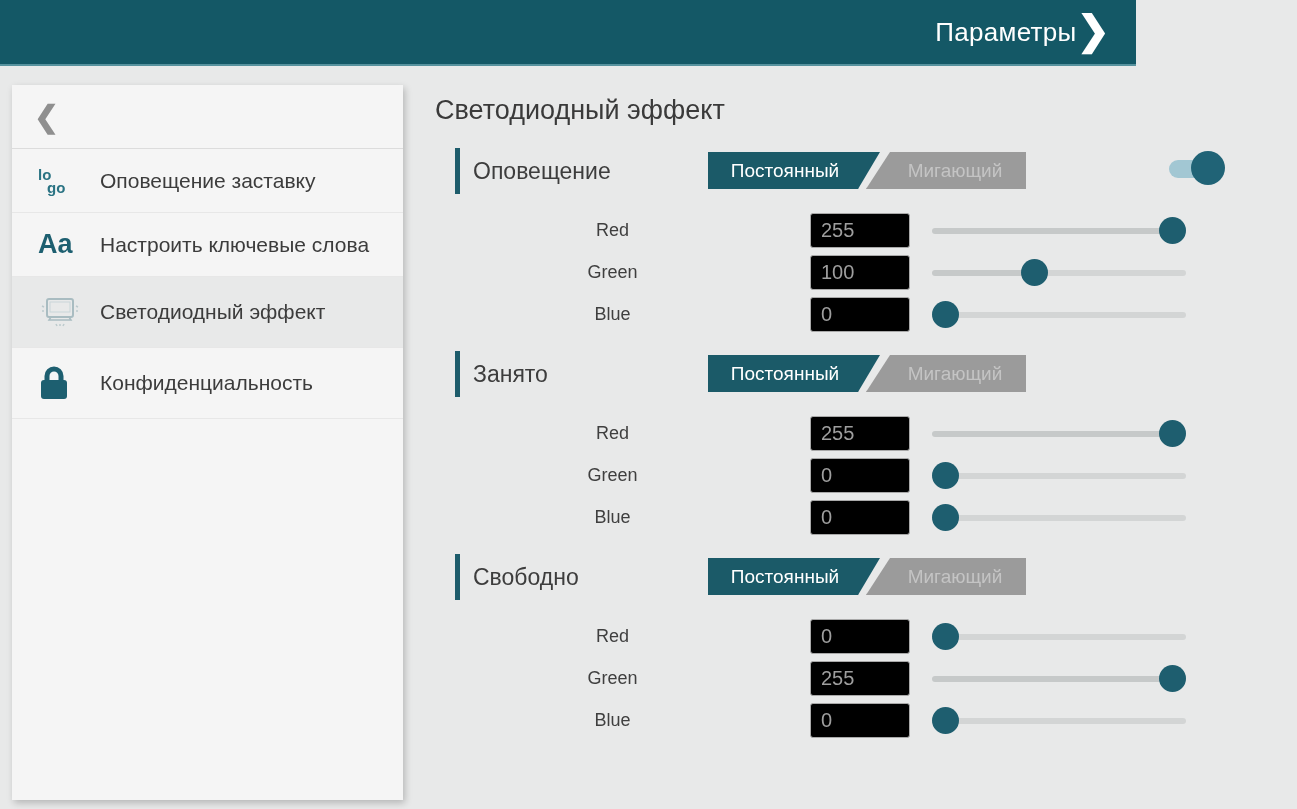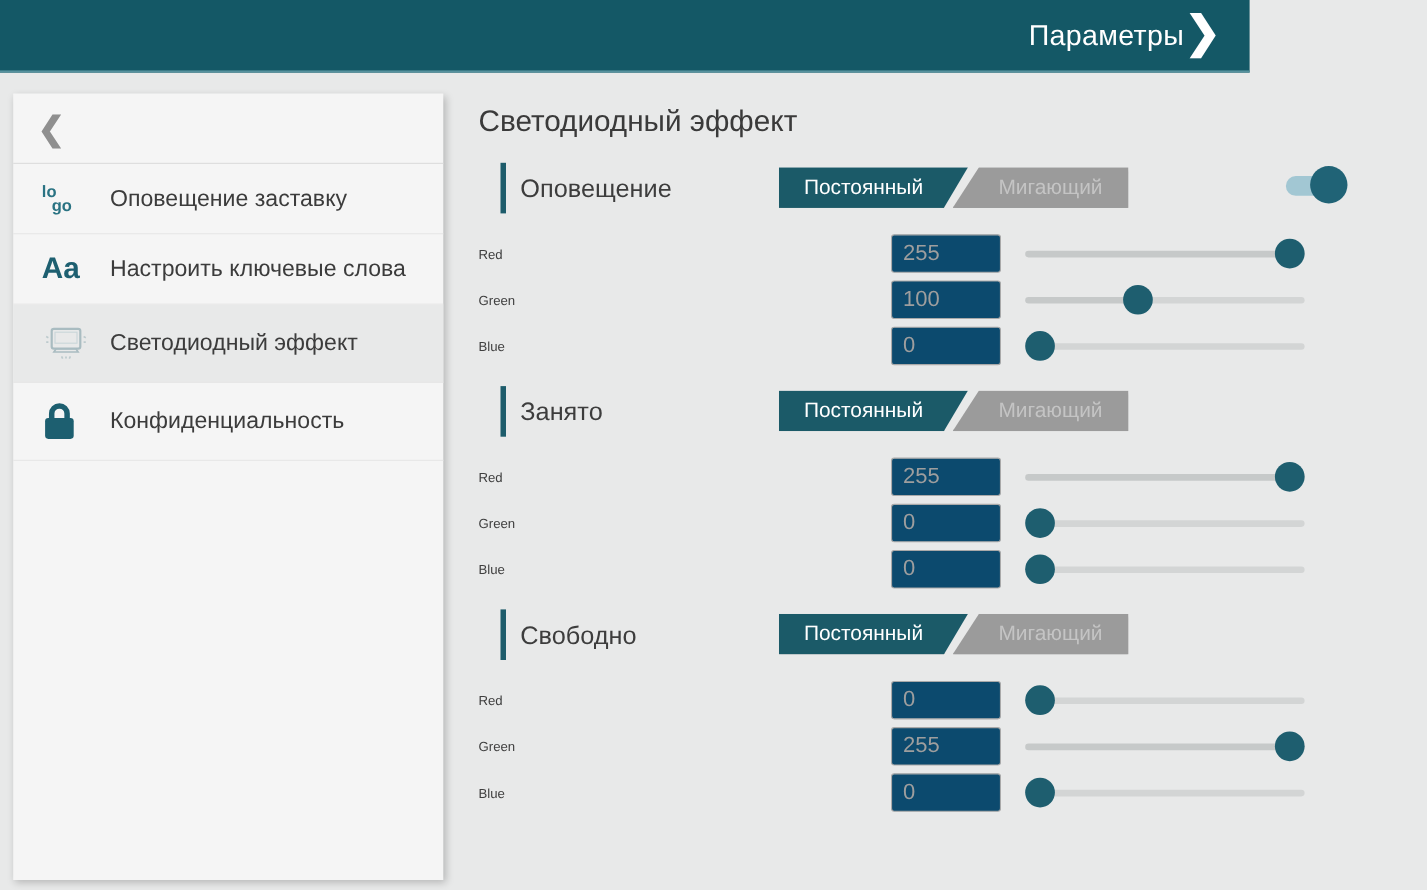--- a/index.html
+++ b/index.html
@@ -62,24 +62,24 @@
            justify-content:center; padding-left:18px; }
 
   .switch{ position:absolute; right:72px; top:3px; width:56px; height:35px; cursor:pointer; }
   .switch-track{ position:absolute; left:0; top:9px; width:44px; height:18px;
                  border-radius:9px; background:#a2c7d3; }
   .switch-knob{ position:absolute; right:0; top:0; width:34px; height:34px;
                 border-radius:50%; background:#206376; }
 
   .rgb-block{ margin-top:19px; display:flex; flex-direction:column; gap:7px; }
   .rgb-row{ display:flex; align-items:center; height:35px; }
-  .ch-label{ width:355px; text-align:left; font-size:12px; color:#3f3f3f; padding-right:0; }
+  .ch-label{ width:355px; text-align:center; font-size:18px; color:#3f3f3f; padding-right:0; }
   .ch-input{
     width:100px; height:35px; margin-left:20px; border:1.5px solid #a9a9a9; border-radius:3px;
-    background:#0c4a6e; color:#9e9e9e; font-size:20px; padding:0 0 0 10px; outline:none;
+    background:#000000; color:#9e9e9e; font-size:20px; padding:0 0 0 10px; outline:none;
   }
   .slider{ position:relative; width:254px; height:35px; margin-left:22px; cursor:pointer; }
   .slider-track{ position:absolute; left:0; right:0; top:15px; height:6px; border-radius:3px;
     background:linear-gradient(to right,#c6c9c9 0 calc(var(--frac)*100%),#d3d5d5 calc(var(--frac)*100%) 100%); }
   .slider-knob{ position:absolute; top:4px; width:27px; height:27px; border-radius:50%;
     background:#1e5e6f; left:calc(var(--frac) * (100% - 27px)); }
 
   svg{ display:block; }
 </style>
 </head>

